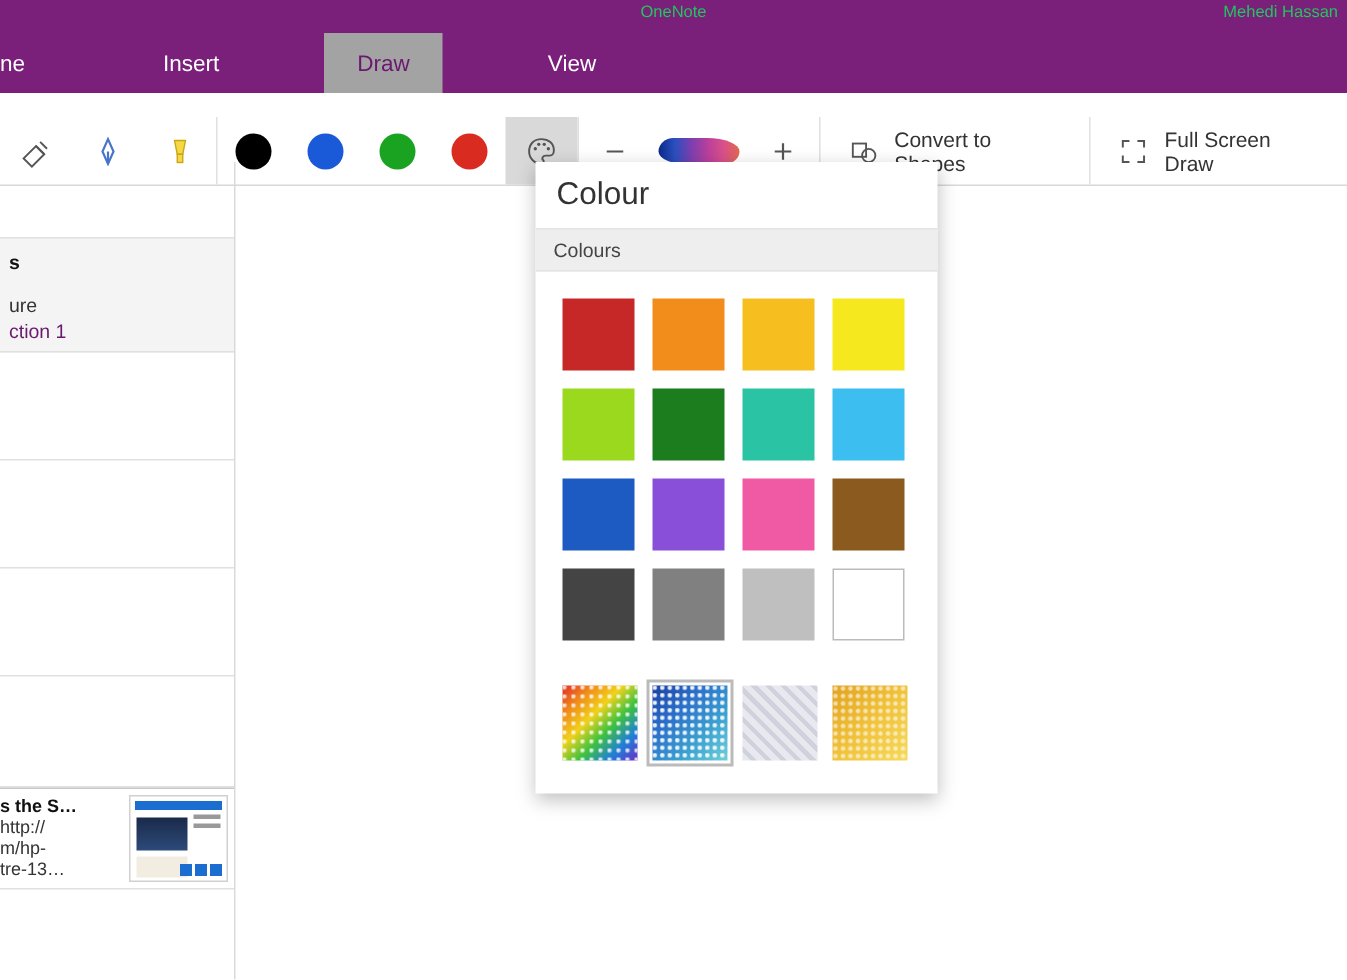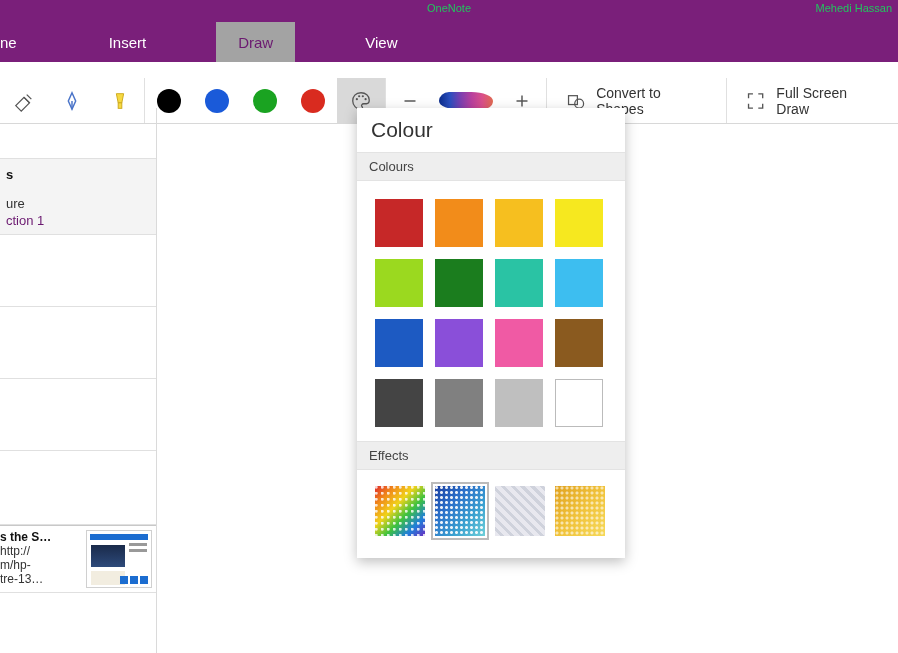--- a/index.html
+++ b/index.html
@@ -225,20 +225,19 @@
       <div class="swatch" style="background: rgb(61, 190, 240);"></div>
       <div class="swatch" style="background: rgb(29, 90, 194);"></div>
       <div class="swatch" style="background: rgb(138, 79, 217);"></div>
       <div class="swatch" style="background: rgb(240, 90, 164);"></div>
       <div class="swatch" style="background: rgb(138, 90, 31);"></div>
       <div class="swatch" style="background: rgb(68, 68, 68);"></div>
       <div class="swatch" style="background: rgb(128, 128, 128);"></div>
       <div class="swatch" style="background: rgb(191, 191, 191);"></div>
       <div class="swatch white" style="background: rgb(255, 255, 255);"></div>
     </div>
-  <div class="popup-sect">Effects</div>
   <div class="fx-grid" id="fx-grid">
       <div class="fx fx-rainbow"></div>
       <div class="fx fx-galaxy selected"></div>
       <div class="fx fx-silver"></div>
       <div class="fx fx-gold"></div>
     </div>
 </div>
 
 </body></html>

